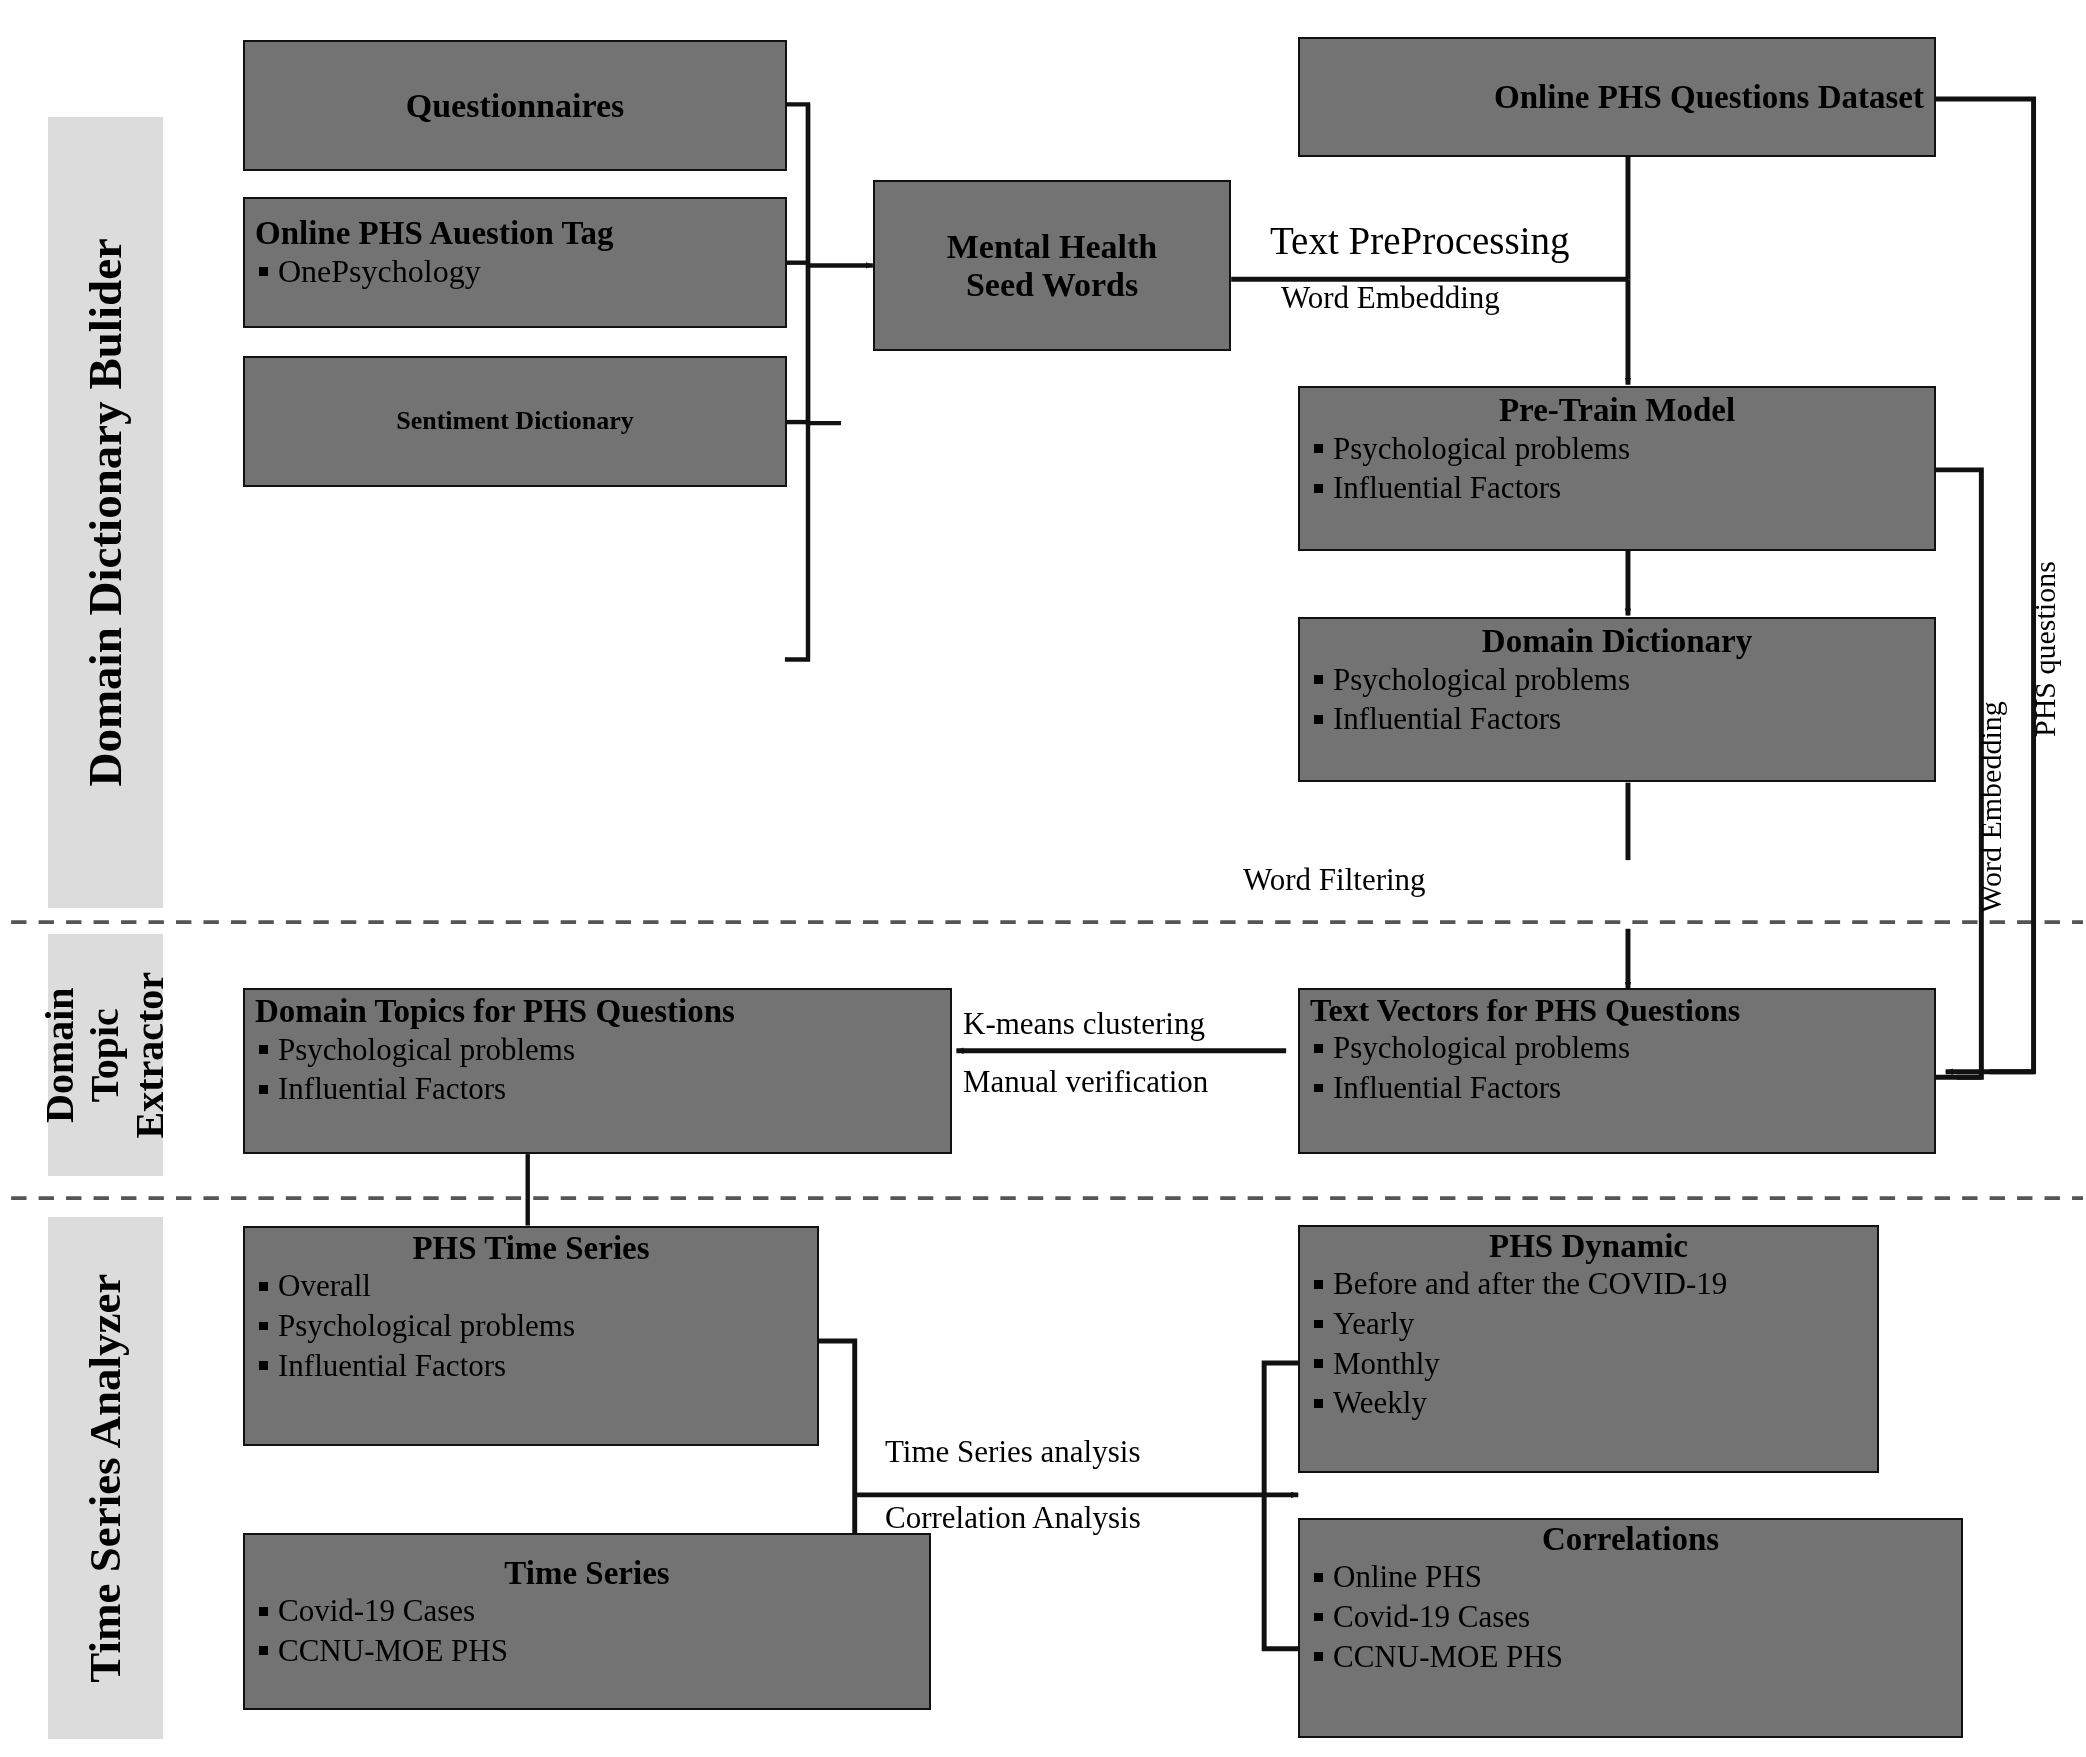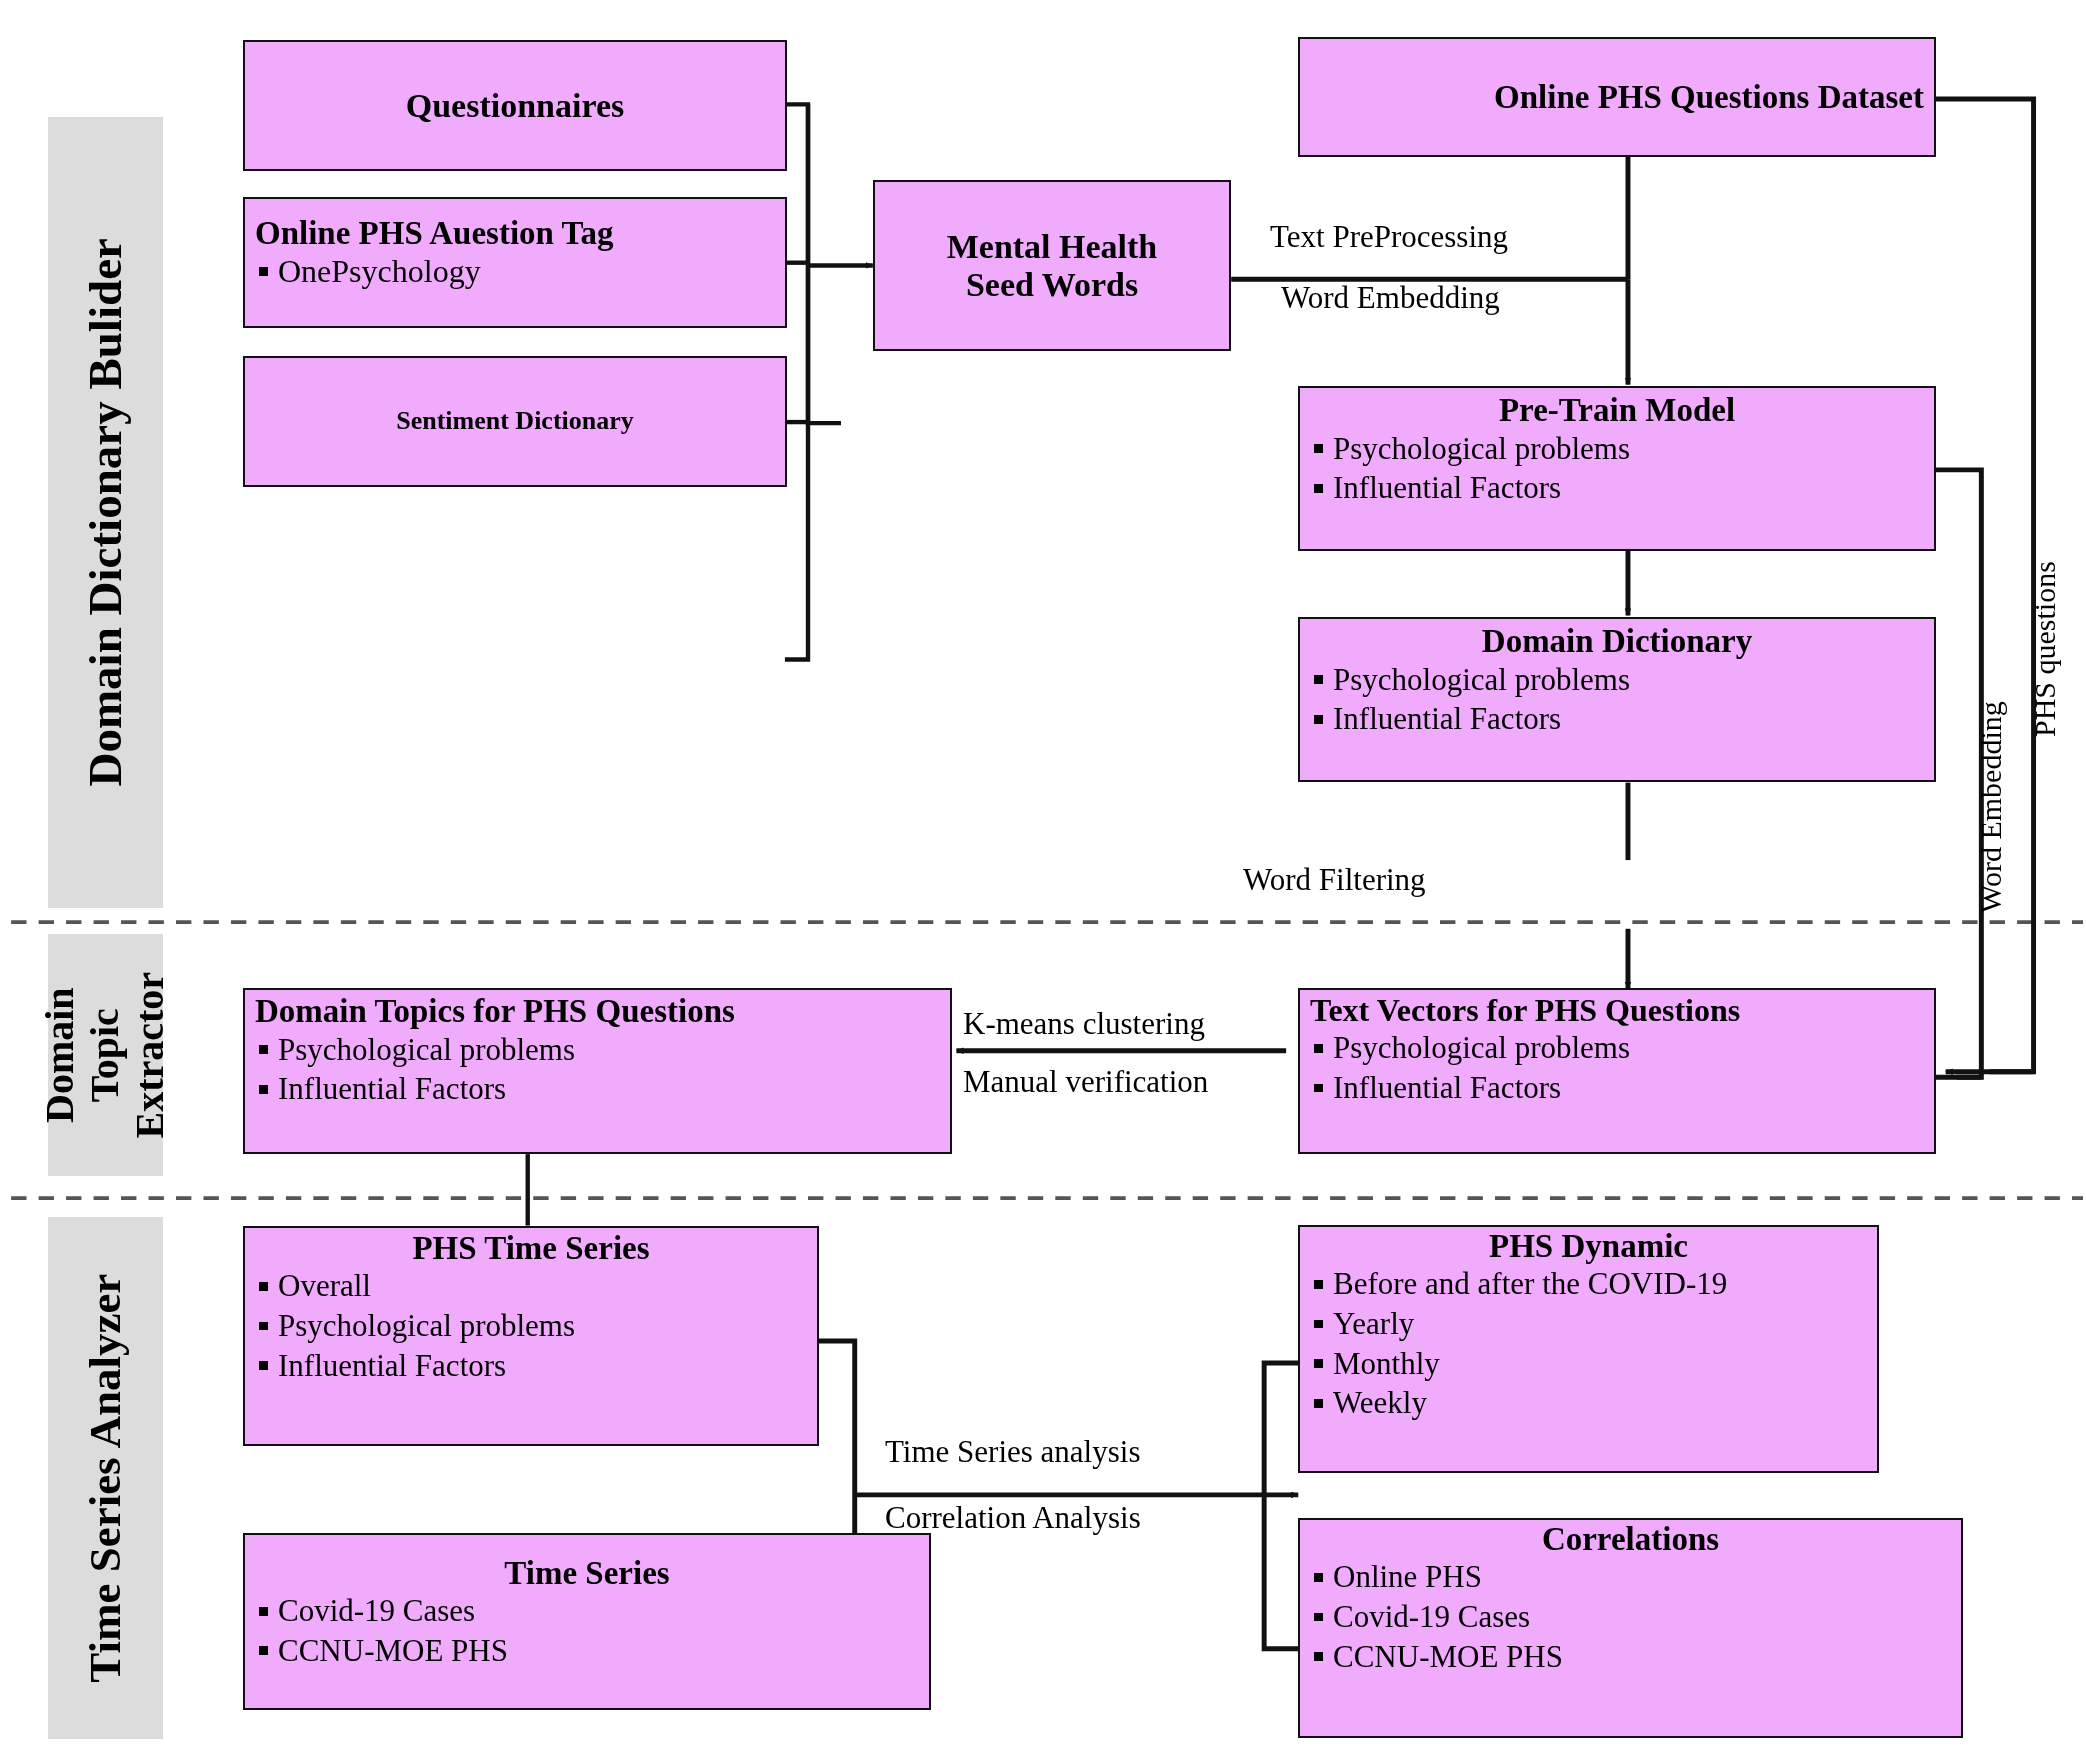--- a/index.html
+++ b/index.html
@@ -33,21 +33,21 @@
     line-height: 1.12;
   }
   .band-text.multiline {
     white-space: normal;
   }
 
   
   .nbox {
     position: absolute;
     border: 2.2px solid #111;
-    background: #f0abfc;
+    background: #737373;
     box-sizing: border-box;
     padding: 5.5px 10px;
     display: flex;
     flex-direction: column;
     justify-content: center;
   }
   .nbox .title {
     font-weight: 700;
     text-align: center;
     color: #000;
@@ -255,21 +255,21 @@
 
   <div class="nbox" style="left:1298px; top:1518px; width:665px; height:220px; justify-content:flex-start; padding-top:1.1px;">
     <div class="title" style="font-size:33px;">Correlations</div>
     <ul>
       <li style="font-size:31px;">Online PHS</li>
       <li style="font-size:31px;">Covid-19 Cases</li>
       <li style="font-size:31px;">CCNU-MOE PHS</li>
     </ul>
   </div>
 
-  <div class="elabel" style="left:1270px; top:220px; font-size:31px;">Text PreProcessing</div>
+  <div class="elabel" style="left:1270px; top:220px; font-size:39px;">Text PreProcessing</div>
 
   <div class="elabel" style="left:1281px; top:281px; font-size:31px;">Word Embedding</div>
 
   <div class="elabel" style="left:1243px; top:863px; font-size:31px;">Word Filtering</div>
 
   <div class="elabel vert" style="left:1974px; top:913px; font-size:30px;">Word Embedding</div>
 
   <div class="elabel vert" style="left:2028px; top:737px; font-size:30px;">PHS questions</div>
 
   <div class="elabel" style="left:963px; top:1007px; font-size:31px;">K-means clustering</div>

